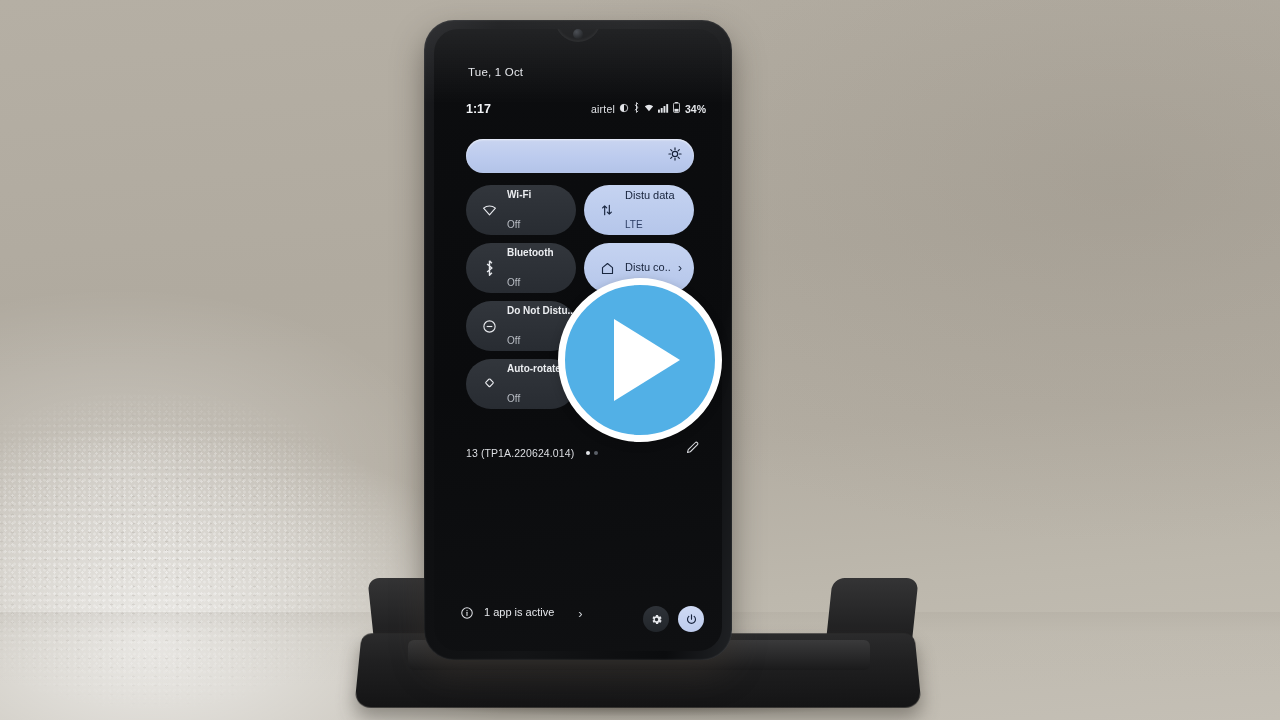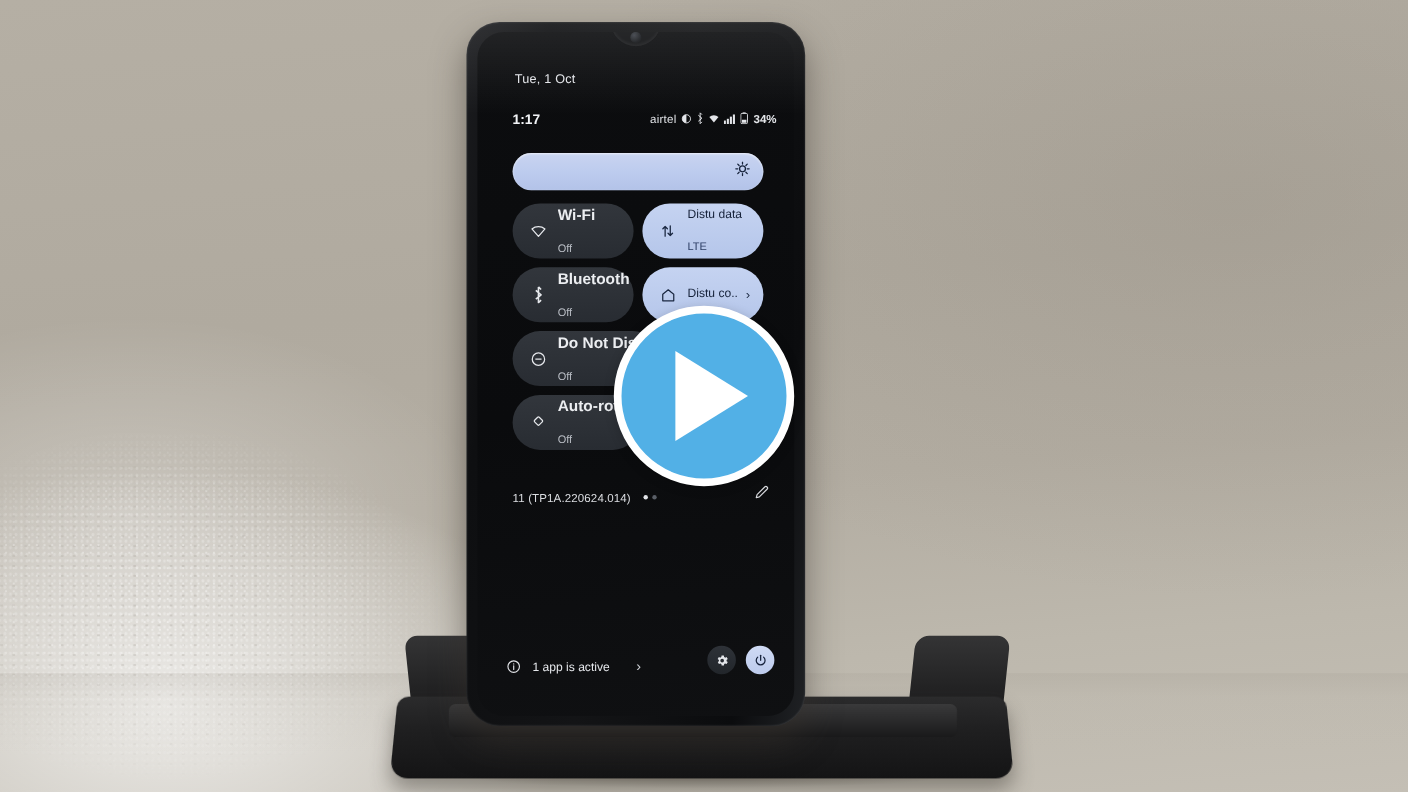--- a/index.html
+++ b/index.html
@@ -113,34 +113,34 @@
   .trow{display:flex;gap:8px;margin-bottom:8px;}
   .tile{
     flex:1;height:50px;border-radius:25px;display:flex;align-items:center;
     padding-left:14px;box-sizing:border-box;position:relative;
     background:linear-gradient(180deg,#32363c 0%,#282c32 100%);
   }
   .tile.active{background:linear-gradient(180deg,#c5d3f1 0%,#b5c6ea 100%);}
   .tile .ticon{width:18px;flex:0 0 18px;display:flex;align-items:center;justify-content:center;color:#e6e8ec;}
   .tile.active .ticon{color:#1a2740;}
   .tlabels{margin-left:9px;min-width:0;}
-  .tname{font-size:14px;font-weight:bold;color:#eceef1;white-space:nowrap;overflow:hidden;text-overflow:ellipsis;line-height:1.25;}
+  .tname{font-size:10px;font-weight:bold;color:#eceef1;white-space:nowrap;overflow:hidden;text-overflow:ellipsis;line-height:1.25;}
   .tstate{font-size:10px;color:#b9bdc4;line-height:1.3;margin-top:16px;}
   .tile.active .tname{color:#16223a;font-weight:normal;font-size:11px;}
   .tile.active .tstate{color:#2b3c63;}
   .tchev{position:absolute;right:12px;top:50%;transform:translateY(-50%);color:#1a2740;font-size:12px;}
 
   .footer{position:absolute;left:32px;right:22px;top:414px;height:20px;}
   .build{font-size:10.5px;color:#dcdee2;letter-spacing:.1px;}
   .dots{display:inline-flex;gap:4px;align-items:center;margin-left:7px;vertical-align:2px;}
   .dot{width:4px;height:4px;border-radius:50%;background:#5a5f67;}
   .dot.on{background:#e2e4e8;}
   .pencil{position:absolute;right:0;top:-3px;color:#d7d9dd;}
 
-  .bottombar{position:absolute;left:26px;right:18px;top:550px;height:34px;display:flex;align-items:flex-end;}
+  .bottombar{position:absolute;left:26px;right:18px;top:577px;height:34px;display:flex;align-items:flex-start;}
   .info-ico{color:#e0e2e6;display:flex;align-items:center;}
   .apps-text{font-size:11px;color:#e5e7eb;margin-left:10px;}
   .apps-chev{color:#cdd0d5;font-size:13px;margin-left:24px;}
   .bb-spacer{flex:1;}
   .circ-btn{
     width:26px;height:26px;border-radius:50%;display:flex;align-items:center;justify-content:center;
     background:linear-gradient(180deg,#2e3238,#22262b);margin-left:9px;
   }
   .circ-btn.power{background:linear-gradient(180deg,#cfdaf4,#bdcbec);color:#17233c;}
   .circ-btn svg{display:block;}
@@ -310,21 +310,21 @@
                 <div class="tname">Auto-rotate</div>
                 <div class="tstate">Off</div>
               </div>
             </div>
             <div class="tile"></div>
           </div>
 
         </div>
 
         <div class="footer">
-          <span class="build">11 (TP1A.220624.014)</span>
+          <span class="build">13 (TP1A.220624.014)</span>
           <span class="dots">
             <span class="dot on"></span>
             <span class="dot"></span>
           </span>
           <span class="pencil">
             <svg width="15" height="15" viewBox="0 0 24 24" fill="none" stroke="currentColor" stroke-width="1.7" stroke-linejoin="round">
                 <path d="M4 20l4.5-1.2L20 7.3a1.8 1.8 0 0 0 0-2.6l-.7-.7a1.8 1.8 0 0 0-2.6 0L5.2 15.5z"></path>
               </svg>
           </span>
         </div>

